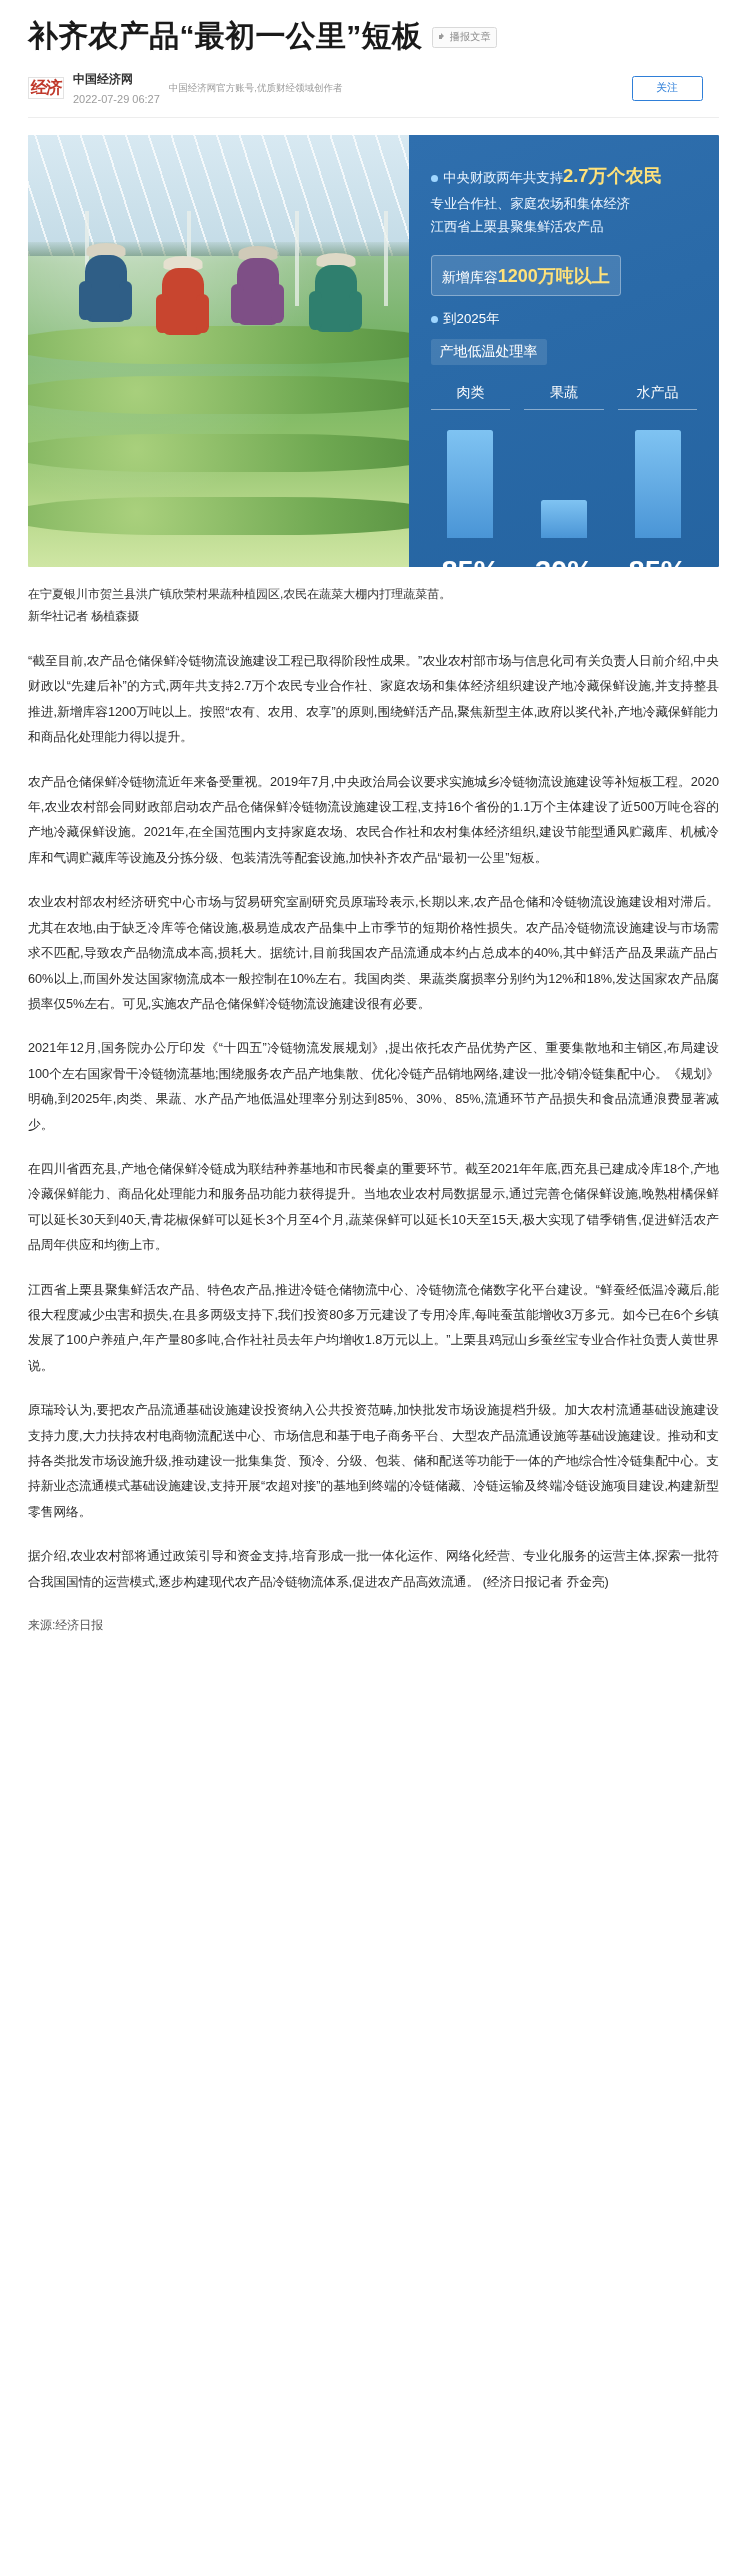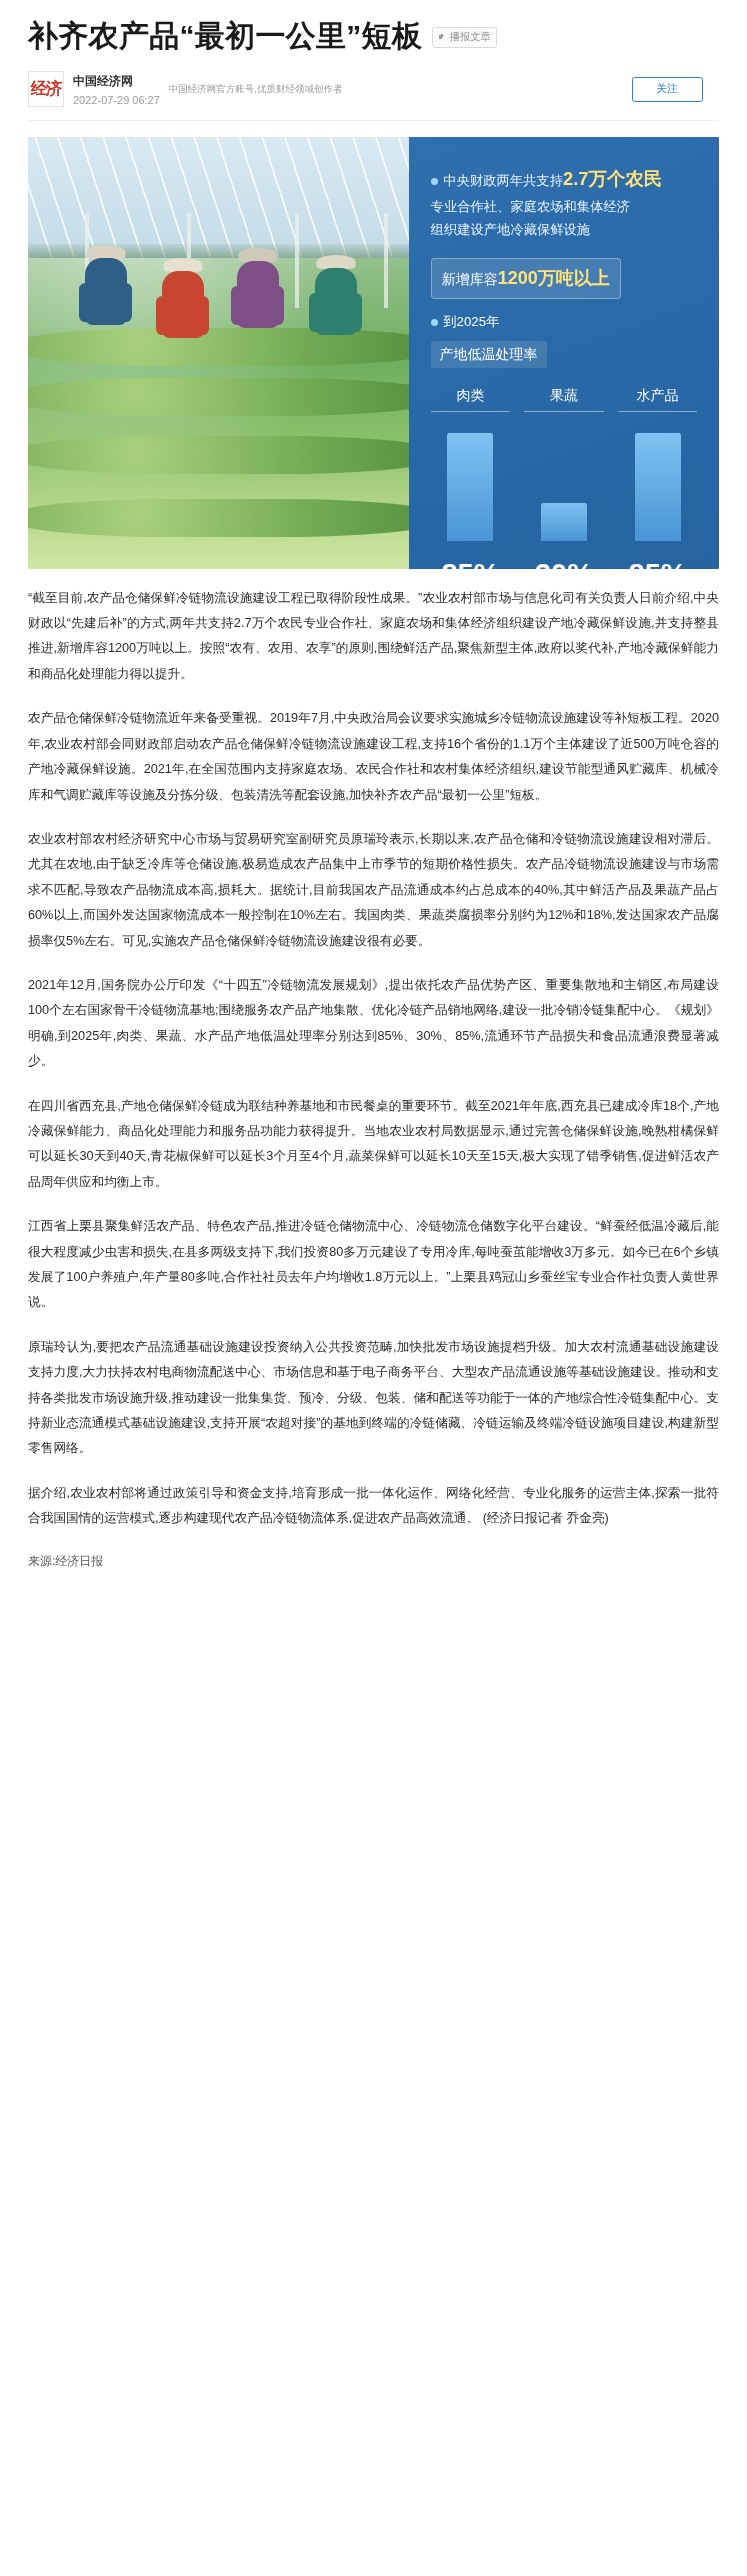--- a/index.html
+++ b/index.html
@@ -71,21 +71,21 @@
 
   .byline {
     margin-top: 16.5px;
     display: flex;
     align-items: center;
     gap: 9px;
     padding-bottom: 12.7px;
   }
   .logo {
     width: 36px;
-    height: 36px;
+    height: 22px;
     border: 0.6px solid #e2e2e2;
     box-sizing: border-box;
     display: flex;
     align-items: center;
     justify-content: center;
     flex: 0 0 auto;
     background: #fff;
   }
   .logo-inner {
     font-family: "Liberation Serif", serif;
@@ -366,21 +366,21 @@
         <div class="arm" style="left:1.3px; background:#2f7f6e;"></div>
         <div class="arm" style="right:1.3px; background:#2f7f6e;"></div>
       </div>
     </div>
 
     <div class="fig-panel">
       <div class="fp-line">
         <span class="fp-bullet"></span><span>中央财政两年共支持</span><span class="fp-big">2.7万个农民</span>
       </div>
       <div class="fp-line">专业合作社、家庭农场和集体经济</div>
-      <div class="fp-line">组织建设产地冷藏保鲜设施</div>
+      <div class="fp-line">江西省上栗县聚集鲜活农产品</div>
 
       <div class="fp-box">
         <span>新增库容</span><span class="hl">1200万吨以上</span>
       </div>
 
       <div class="fp-sub">
         <span class="fp-bullet"></span><span>到2025年</span>
       </div>
 
       <div class="fp-rate-title">产地低温处理率</div>
@@ -398,20 +398,22 @@
         </div>
         <div class="fp-col" style="position:relative;">
           <div class="cat">水产品</div>
           <div class="fp-bar" style="height:108px; left:50%; transform:translateX(-50%);"></div>
           <div class="val" style="position:absolute; bottom:25.4px; left:0; right:0;">85%</div>
         </div>
       </div>
     </div>
   </div>
 
+  <div class="caption" style="white-space:pre-line;">在宁夏银川市贺兰县洪广镇欣荣村果蔬种植园区,农民在蔬菜大棚内打理蔬菜苗。
+新华社记者 杨植森摄</div>
 
   <p class="body">“截至目前,农产品仓储保鲜冷链物流设施建设工程已取得阶段性成果。”农业农村部市场与信息化司有关负责人日前介绍,中央财政以“先建后补”的方式,两年共支持2.7万个农民专业合作社、家庭农场和集体经济组织建设产地冷藏保鲜设施,并支持整县推进,新增库容1200万吨以上。按照“农有、农用、农享”的原则,围绕鲜活产品,聚焦新型主体,政府以奖代补,产地冷藏保鲜能力和商品化处理能力得以提升。</p>
   <p class="body">农产品仓储保鲜冷链物流近年来备受重视。2019年7月,中央政治局会议要求实施城乡冷链物流设施建设等补短板工程。2020年,农业农村部会同财政部启动农产品仓储保鲜冷链物流设施建设工程,支持16个省份的1.1万个主体建设了近500万吨仓容的产地冷藏保鲜设施。2021年,在全国范围内支持家庭农场、农民合作社和农村集体经济组织,建设节能型通风贮藏库、机械冷库和气调贮藏库等设施及分拣分级、包装清洗等配套设施,加快补齐农产品“最初一公里”短板。</p>
   <p class="body">农业农村部农村经济研究中心市场与贸易研究室副研究员原瑞玲表示,长期以来,农产品仓储和冷链物流设施建设相对滞后。尤其在农地,由于缺乏冷库等仓储设施,极易造成农产品集中上市季节的短期价格性损失。农产品冷链物流设施建设与市场需求不匹配,导致农产品物流成本高,损耗大。据统计,目前我国农产品流通成本约占总成本的40%,其中鲜活产品及果蔬产品占60%以上,而国外发达国家物流成本一般控制在10%左右。我国肉类、果蔬类腐损率分别约为12%和18%,发达国家农产品腐损率仅5%左右。可见,实施农产品仓储保鲜冷链物流设施建设很有必要。</p>
   <p class="body">2021年12月,国务院办公厅印发《“十四五”冷链物流发展规划》,提出依托农产品优势产区、重要集散地和主销区,布局建设100个左右国家骨干冷链物流基地;围绕服务农产品产地集散、优化冷链产品销地网络,建设一批冷销冷链集配中心。《规划》明确,到2025年,肉类、果蔬、水产品产地低温处理率分别达到85%、30%、85%,流通环节产品损失和食品流通浪费显著减少。</p>
   <p class="body">在四川省西充县,产地仓储保鲜冷链成为联结种养基地和市民餐桌的重要环节。截至2021年年底,西充县已建成冷库18个,产地冷藏保鲜能力、商品化处理能力和服务品功能力获得提升。当地农业农村局数据显示,通过完善仓储保鲜设施,晚熟柑橘保鲜可以延长30天到40天,青花椒保鲜可以延长3个月至4个月,蔬菜保鲜可以延长10天至15天,极大实现了错季销售,促进鲜活农产品周年供应和均衡上市。</p>
   <p class="body">江西省上栗县聚集鲜活农产品、特色农产品,推进冷链仓储物流中心、冷链物流仓储数字化平台建设。“鲜蚕经低温冷藏后,能很大程度减少虫害和损失,在县多两级支持下,我们投资80多万元建设了专用冷库,每吨蚕茧能增收3万多元。如今已在6个乡镇发展了100户养殖户,年产量80多吨,合作社社员去年户均增收1.8万元以上。”上栗县鸡冠山乡蚕丝宝专业合作社负责人黄世界说。</p>
   <p class="body">原瑞玲认为,要把农产品流通基础设施建设投资纳入公共投资范畴,加快批发市场设施提档升级。加大农村流通基础设施建设支持力度,大力扶持农村电商物流配送中心、市场信息和基于电子商务平台、大型农产品流通设施等基础设施建设。推动和支持各类批发市场设施升级,推动建设一批集集货、预冷、分级、包装、储和配送等功能于一体的产地综合性冷链集配中心。支持新业态流通模式基础设施建设,支持开展“农超对接”的基地到终端的冷链储藏、冷链运输及终端冷链设施项目建设,构建新型零售网络。</p>
   <p class="body">据介绍,农业农村部将通过政策引导和资金支持,培育形成一批一体化运作、网络化经营、专业化服务的运营主体,探索一批符合我国国情的运营模式,逐步构建现代农产品冷链物流体系,促进农产品高效流通。 (经济日报记者 乔金亮)</p>
 

